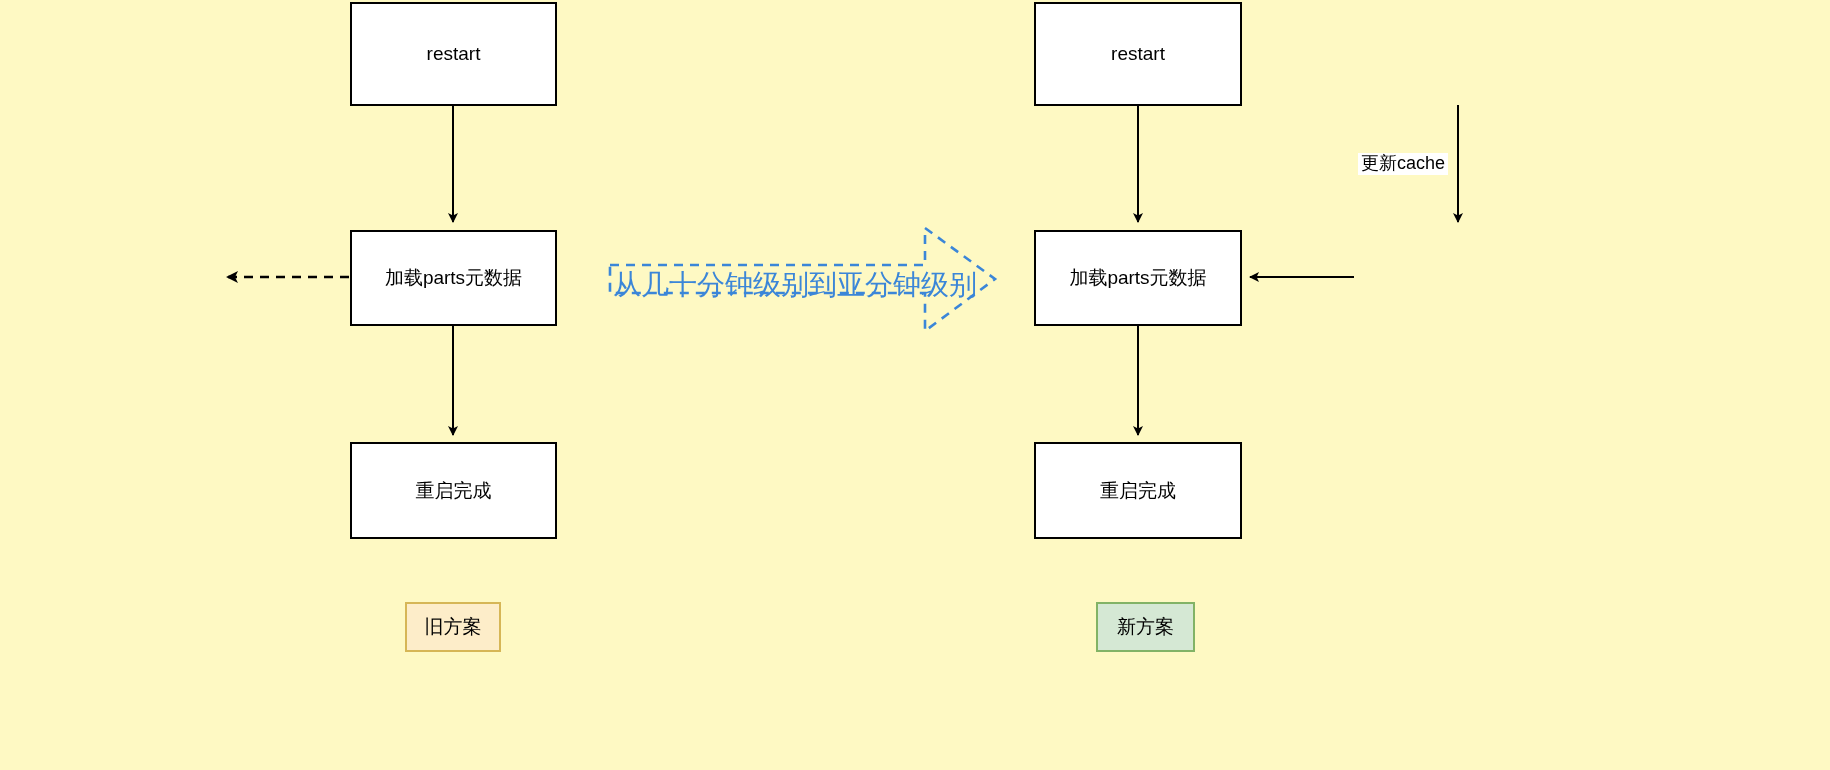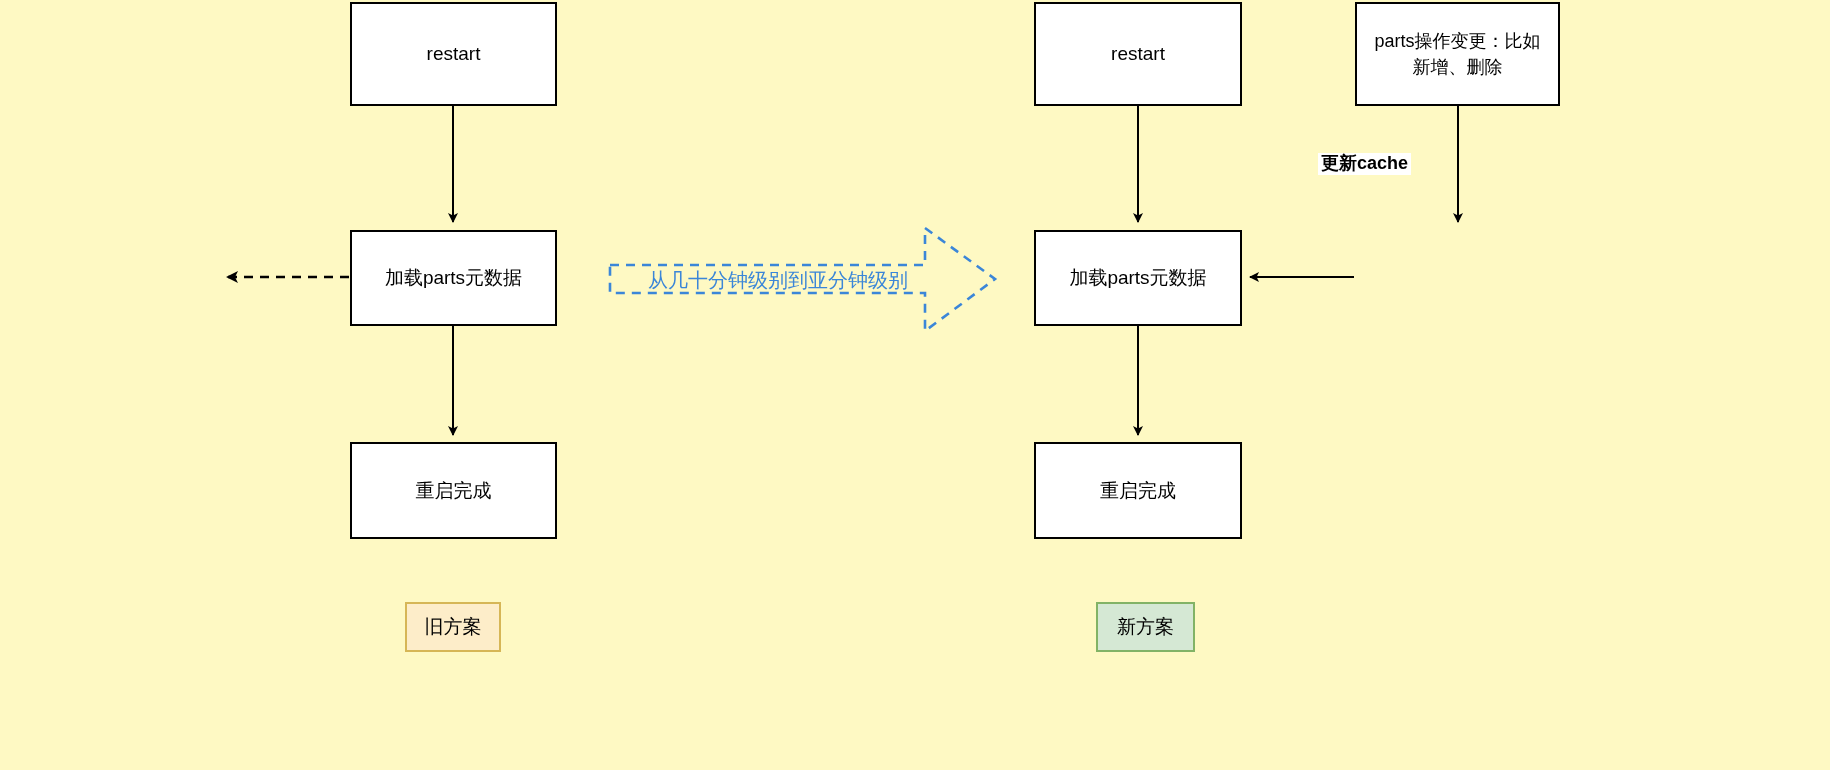--- a/index.html
+++ b/index.html
@@ -52,21 +52,21 @@
     position: absolute;
     font-size: 18px;
     color: #000000;
     white-space: nowrap;
     background: #ffffff;
     padding: 0 3px;
     line-height: 1.2;
   }
   .big-arrow-label {
     position: absolute;
-    font-size: 20px;
+    font-size: 28px;
     color: #3b86d8;
     white-space: nowrap;
     line-height: 1.2;
     text-align: center;
   }
   svg.layer {
     position: absolute;
     left: 0;
     top: 0;
     width: 1830px;
@@ -130,24 +130,22 @@
 
   <div class="node" style="left:350px; top:442px; width:207px; height:97px;">重启完成</div>
 
   <div class="legend-box" style="left:405px; top:602px; width:96px; height:50px;
               background:#fdedc9; border-color:#d6b656;">旧方案</div>
 
   <div class="big-arrow-label" style="left:613px; top:268px; width:330px;">从几十分钟级别到亚分钟级别</div>
 
   <div class="node" style="left:1034px; top:2px; width:208px; height:104px;">restart</div>
 
-  <div class="node" style="left:1355px; top:2px; width:205px; height:104px; font-size:18px;">parts操作变更：比如
-新增、删除</div>
 
-  <div class="edge-label" style="left:1318px; top:153px;font-weight:bold;">更新cache</div>
+  <div class="edge-label" style="left:1358px; top:153px;">更新cache</div>
 
 
   <div class="node" style="left:1034px; top:230px; width:208px; height:96px;">加载parts元数据</div>
 
   <div class="node" style="left:1034px; top:442px; width:208px; height:97px;">重启完成</div>
 
   <div class="legend-box" style="left:1096px; top:602px; width:99px; height:50px;
               background:#d5e8d4; border-color:#82b366;">新方案</div>
 
 </div>

